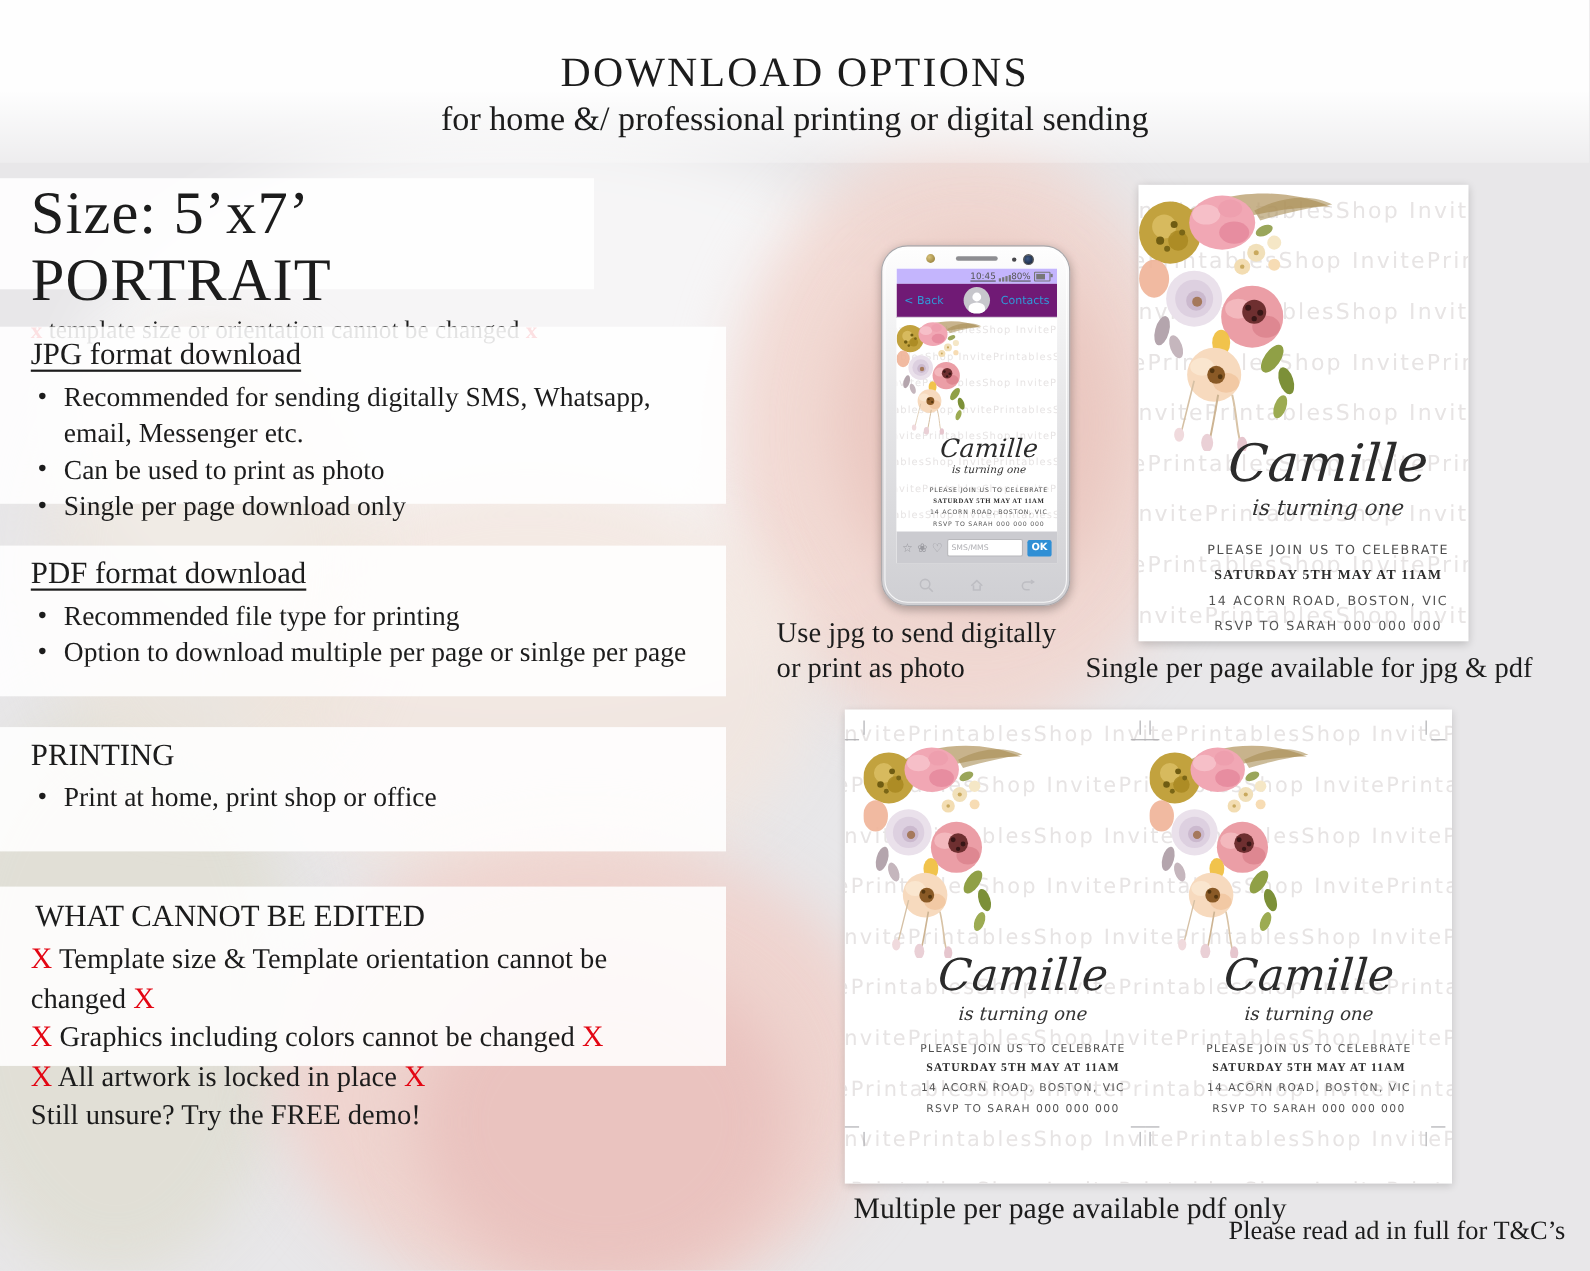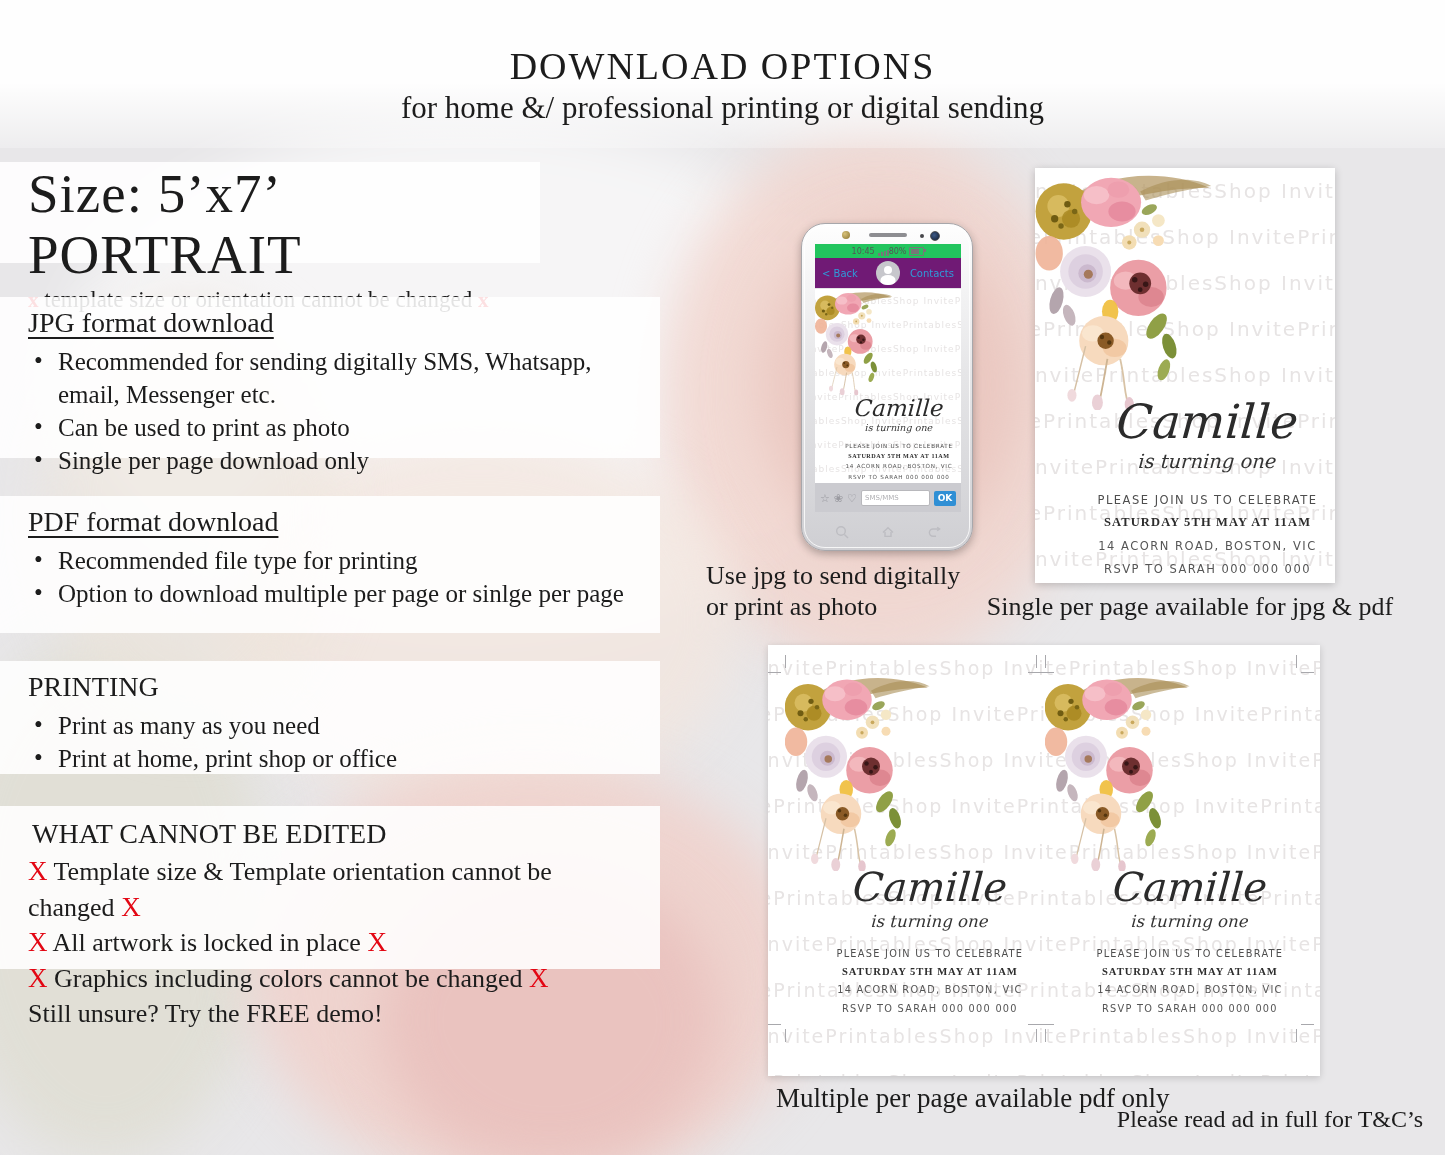--- a/index.html
+++ b/index.html
@@ -103,22 +103,22 @@
     border:1px solid #a7a7ab;box-shadow:0 3px 9px rgba(0,0,0,.28);box-sizing:border-box;}
   .phone::before{content:"";position:absolute;inset:2px;border-radius:21px;
     border:1px solid rgba(255,255,255,.8);}
   .speaker{left:67px;top:9px;width:38px;height:4px;border-radius:2px;background:#8d8d91;}
   .dot-cam{left:40px;top:7px;width:8px;height:8px;border-radius:50%;
     background:radial-gradient(circle at 35% 35%,#d8c27a,#8a7430);}
   .dot-s{left:118px;top:10px;width:4px;height:4px;border-radius:50%;background:#47474b;}
   .dot-cam2{left:128px;top:7px;width:8px;height:8px;border-radius:50%;
     background:radial-gradient(circle at 40% 40%,#3d5a86,#141d30);border:1px solid #555;}
   .screen{left:13px;top:20px;width:146px;height:268px;background:#fff;overflow:hidden;}
-  .statusbar{height:14px;display:flex;justify-content:center;align-items:center;
-    padding:0 6px;font-family:"DejaVu Sans",sans-serif;font-size:8px;color:#555;background:#22c55e;}
+  .statusbar{height:14px;display:flex;justify-content:flex-end;align-items:center;
+    padding:0 6px;font-family:"DejaVu Sans",sans-serif;font-size:8px;color:#555;background:#c4b5fd;text-decoration:underline;}
   .sgroup{display:flex;align-items:flex-end;gap:3px;}
   .sig{display:inline-flex;align-items:flex-end;gap:1px;}
   .sig i{display:block;width:2px;background:#777;}
   .sig i:nth-child(1){height:3px}.sig i:nth-child(2){height:4px}
   .sig i:nth-child(3){height:5px}.sig i:nth-child(4){height:6px}
   .batt{display:inline-block;width:13px;height:7px;border:1px solid #777;border-radius:1px;position:relative;}
   .batt::before{content:"";position:absolute;left:1px;top:1px;bottom:1px;width:8px;background:#777;}
   .batt::after{content:"";position:absolute;right:-3px;top:1px;width:2px;height:3px;background:#777;}
   .contactsbar{height:30px;background:#701a75;border-bottom:1px solid #e3e3e7;
     display:flex;justify-content:space-between;align-items:center;padding:0 7px;
@@ -241,40 +241,39 @@
   <div class="sec-title u">PDF format download</div>
   <ul class="bullets">
     <li>Recommended file type for printing</li>
     <li>Option to download multiple per page or sinlge per page</li>
   </ul>
 </div>
 
 <div class="band band-print">
   <div class="sec-title">PRINTING</div>
   <ul class="bullets">
-    <li>Print as many as you need</li>
     <li>Print at home, print shop or office</li>
   </ul>
 </div>
 
 <div class="band band-noedit">
   <div class="noedit-title">WHAT CANNOT BE EDITED</div>
   <div class="xline">
     <span class="xr">X</span>
     <span>Template size &amp; Template orientation cannot be changed</span>
     <span class="xr">X</span>
   </div>
   <div class="xline">
     <span class="xr">X</span>
+    <span>Graphics including colors cannot be changed</span>
+    <span class="xr">X</span>
+  </div>
+  <div class="xline">
+    <span class="xr">X</span>
     <span>All artwork is locked in place</span>
-    <span class="xr">X</span>
-  </div>
-  <div class="xline">
-    <span class="xr">X</span>
-    <span>Graphics including colors cannot be changed</span>
     <span class="xr">X</span>
   </div>
   <div class="noedit-footer">Still unsure? Try the FREE demo!</div>
 </div>
 
 <div class="abs phone">
   <div class="abs dot-cam"></div>
   <div class="abs speaker"></div>
   <div class="abs dot-s"></div>
   <div class="abs dot-cam2"></div>

